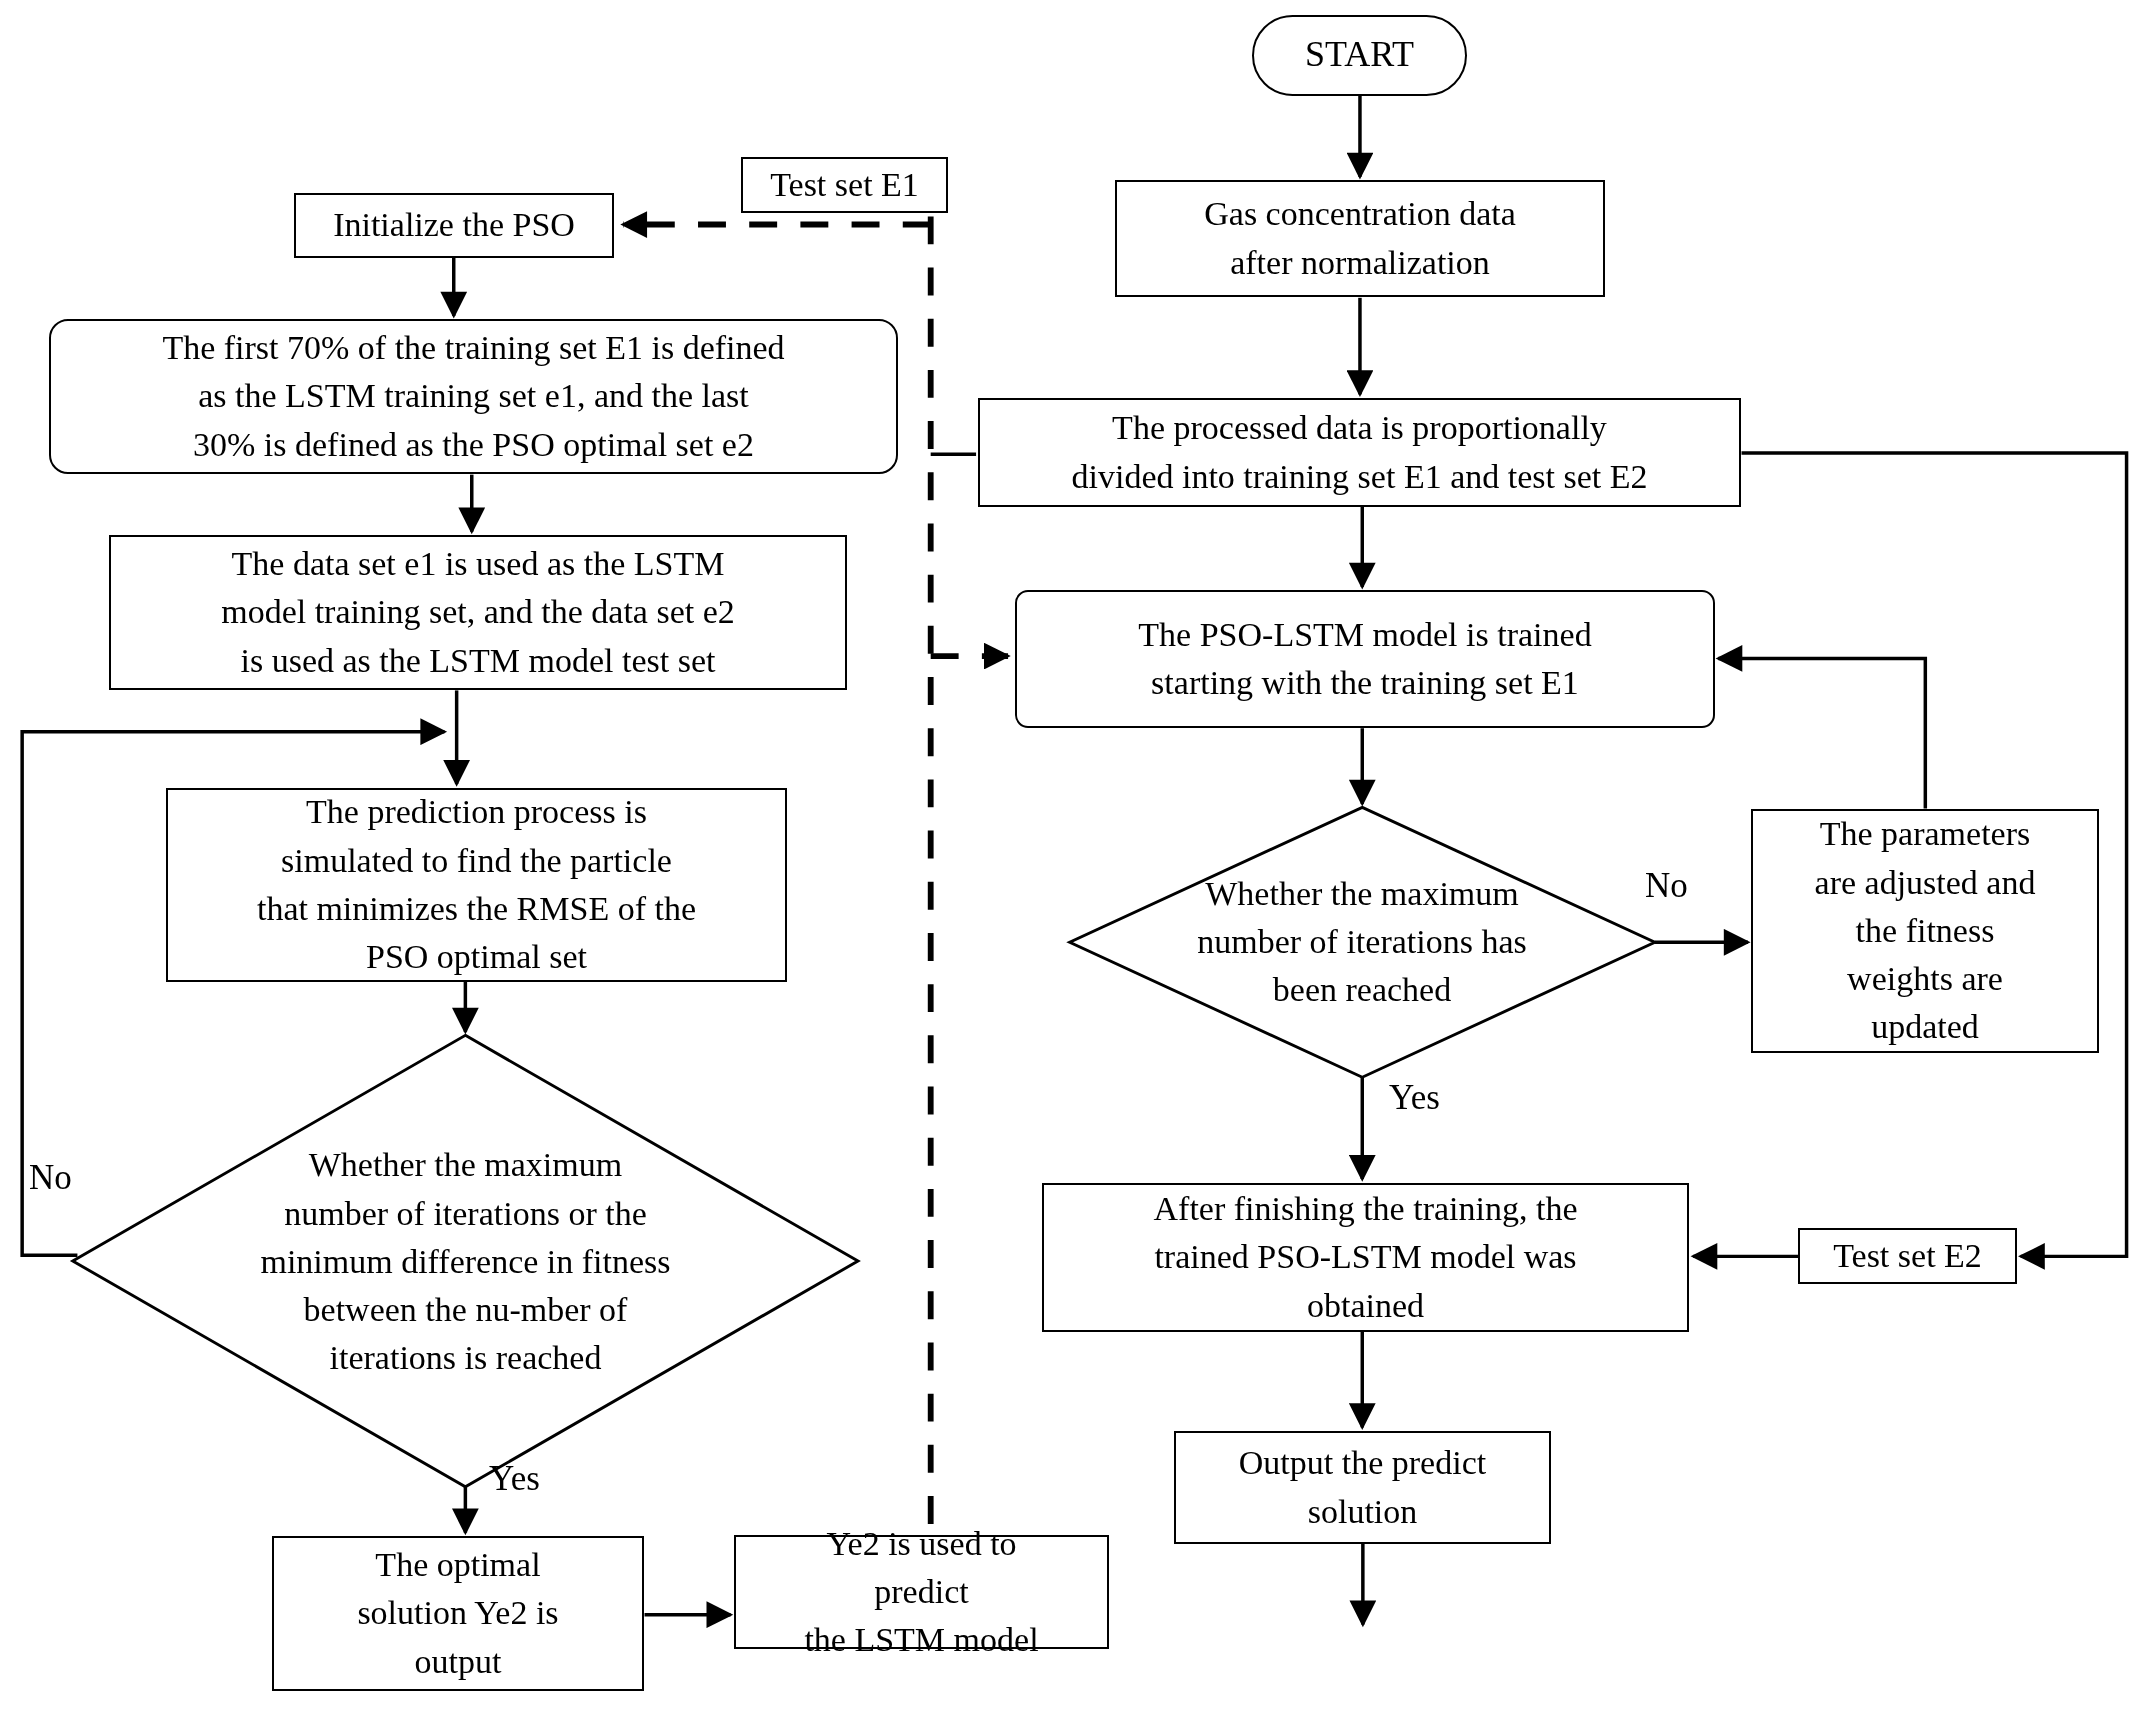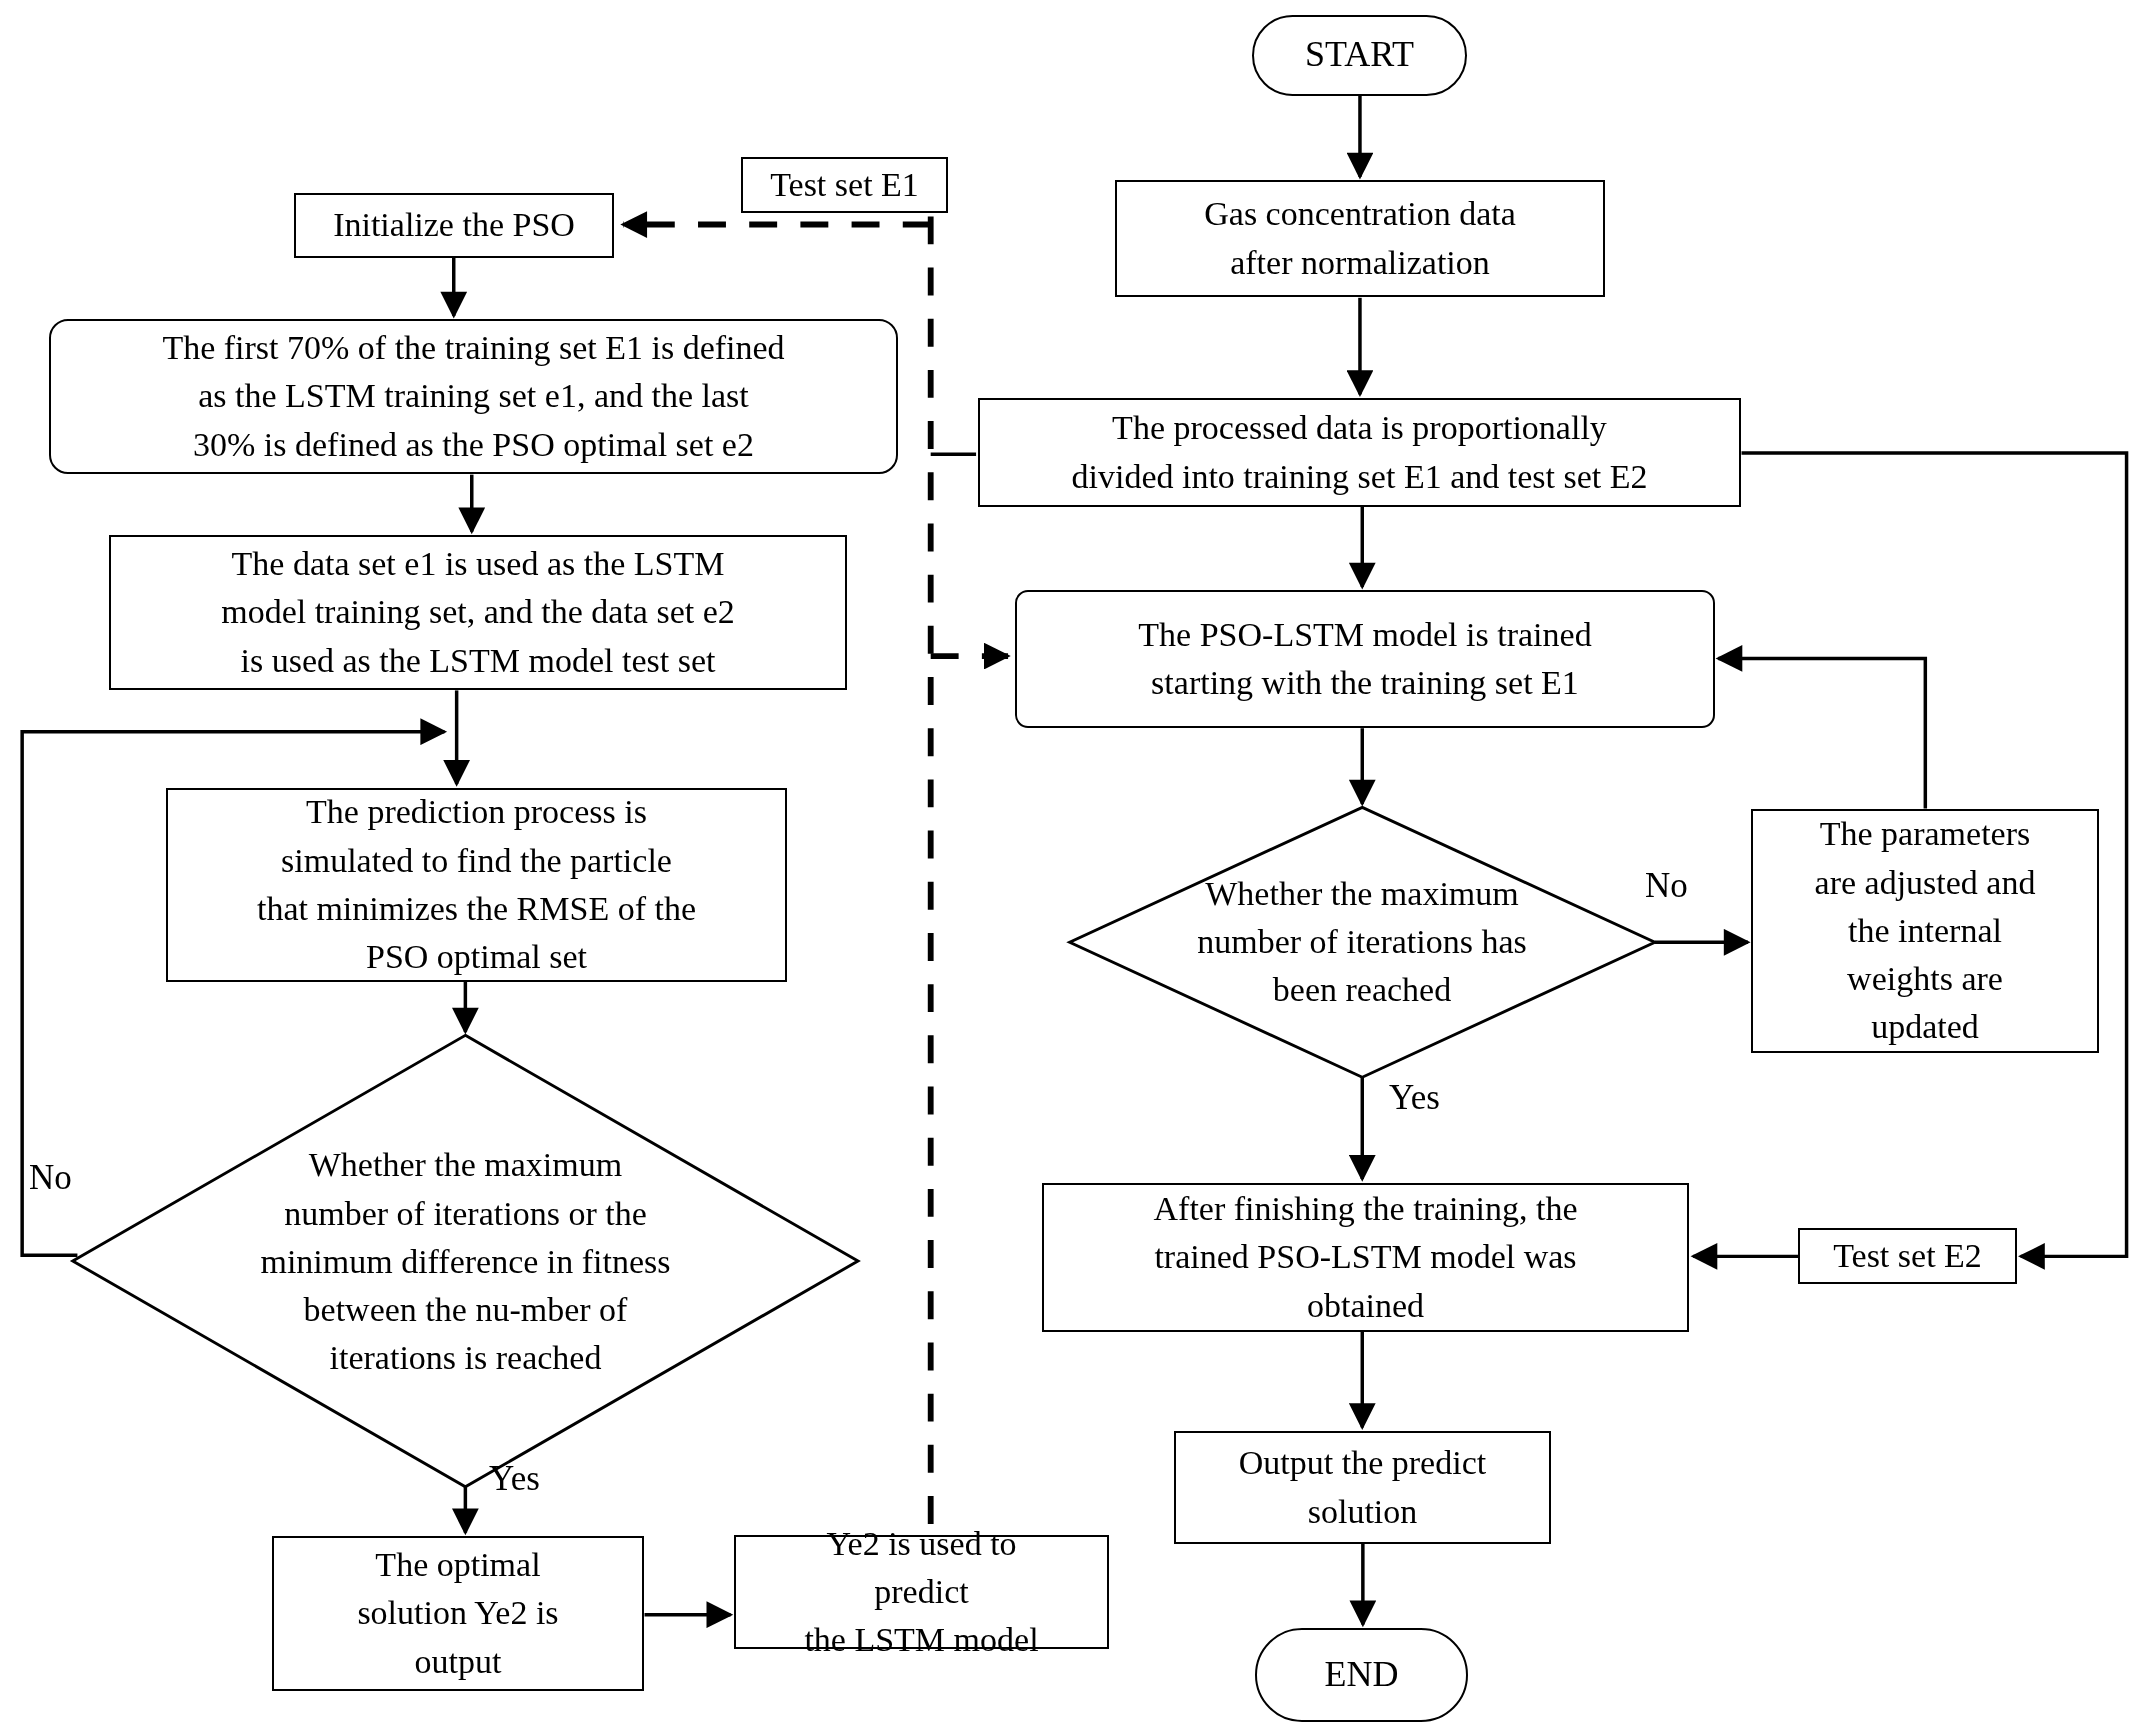--- a/index.html
+++ b/index.html
@@ -95,34 +95,33 @@
 
   <div class="node" style="left:1015px;top:590px;width:700px;height:138px;border-radius:13px;">The PSO-LSTM model is trained
 starting with the training set E1</div>
 
   <div class="diamond-text" style="left:1128px;top:843px;width:468px;height:198px;">Whether the maximum
 number of iterations has
 been reached</div>
 
   <div class="node" style="left:1751px;top:809px;width:348px;height:244px;">The parameters
 are adjusted and
-the internal
+the fitness
 weights are
 updated</div>
 
   <div class="node" style="left:1042px;top:1183px;width:647px;height:149px;">After finishing the training, the
 trained PSO-LSTM model was
 obtained</div>
 
   <div class="node" style="left:1798px;top:1228px;width:219px;height:56px;">Test set E2</div>
 
   <div class="node" style="left:1174px;top:1431px;width:377px;height:113px;">Output the predict
 solution</div>
 
-  <div class="node terminal" style="left:1255px;top:1628px;width:213px;height:94px;">END</div>
 
   <div class="node" style="left:741px;top:157px;width:207px;height:56px;">Test set E1</div>
 
   <div class="node" style="left:294px;top:193px;width:320px;height:65px;">Initialize the PSO</div>
 
   <div class="node" style="left:49px;top:319px;width:849px;height:155px;border-radius:19px;">The first 70% of the training set E1 is defined
 as the LSTM training set e1, and the last
 30% is defined as the PSO optimal set e2</div>
 
   <div class="node" style="left:109px;top:535px;width:738px;height:155px;">The data set e1 is used as the LSTM

